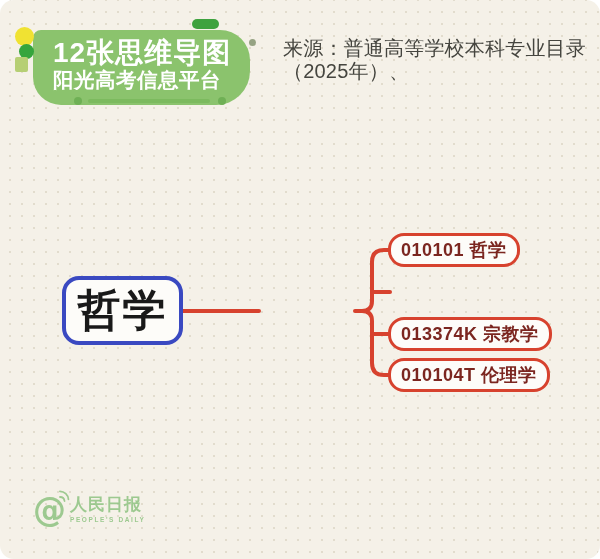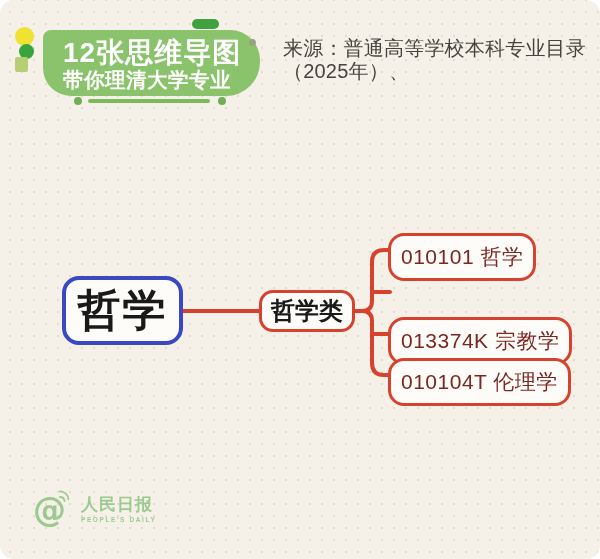--- a/index.html
+++ b/index.html
@@ -14,22 +14,22 @@
     background-color: #f5f1e8;
     background-image: radial-gradient(circle, #e2dccd 1.3px, transparent 1.5px);
     background-size: 12px 12px;
     background-position: 4px 6px;
     border-radius: 14px;
     overflow: hidden;
   }
 
   
   .badge {
-    position: absolute; left: 43px; top: 30px;
-    width: 217px; height: 66px;
+    position: absolute; left: 33px; top: 30px;
+    width: 217px; height: 75px;
     background: #8bc36d;
     border-radius: 8px 30px 34px 28px;
     color: #ffffff;
     padding: 8px 0 0 20px;
   }
   .badge-line1 { font-size: 28px; font-weight: bold; letter-spacing: 1px; line-height: 30px; }
   .badge-line2 { font-size: 20.5px; font-weight: bold; letter-spacing: 0.5px; line-height: 24px; margin-left: 0px; }
   .deco { position: absolute; }
   .dot-yellow  { left: 15px; top: 27px; width: 19px; height: 19px; border-radius: 50%; background: #f0e232; }
   .dot-greenc  { left: 19px; top: 44px; width: 15px; height: 15px; border-radius: 50%; background: #35a53c; }
@@ -60,50 +60,50 @@
     left: 62px; top: 276px; width: 121px; height: 69px;
     border: 4px solid #3a49c1; border-radius: 17px;
     font-size: 43px; font-weight: bold; color: #191919; letter-spacing: 2px;
   }
   .cat-box {
     left: 259px; top: 290px; width: 96px; height: 42px;
     border: 3.5px solid #d7422e; border-radius: 14px;
     font-size: 24px; font-weight: bold; color: #191919;
   }
   .major-box {
-    left: 388px; height: 48px; width: fit-content;
+    left: 388px; height: 34px; width: fit-content;
     border: 3px solid #d7422e; border-radius: 16px;
     padding: 0 10px;
-    font-size: 21px; font-weight: normal; color: #7b2620; letter-spacing: 0.5px;
+    font-size: 18px; font-weight: bold; color: #7b2620; letter-spacing: 0.5px;
   }
   .m1 { top: 233px; }
   .m2 { top: 275px; }
   .m3 { top: 317px; }
   .m4 { top: 358px; text-align: right; }
 
   
   .logo { position: absolute; left: 33px; top: 492px; display: flex; align-items: flex-start; opacity: 0.85; }
   .logo-mark { position: relative; width: 34px; height: 36px; }
   .logo-at {
     font-size: 33px; font-weight: bold; color: #8ec381; line-height: 36px;
     font-family: "DejaVu Sans", sans-serif;
   }
   .logo-waves { position: absolute; right: -4px; top: -3px; }
-  .logo-text { margin-left: 14px; padding-top: 4px; }
+  .logo-text { margin-left: 3px; padding-top: 4px; }
   .logo-name { font-size: 17px; font-weight: bold; color: #8ec381; letter-spacing: 1px; line-height: 18px; }
   .logo-sub  { font-size: 6.5px; font-weight: bold; color: #8ec381; letter-spacing: 1.6px; margin-top: 2px; }
 </style>
 </head>
 <body>
 
 <div class="card">
 
   <div class="badge">
     <div class="badge-line1">12张思维导图</div>
-    <div class="badge-line2">带你理清大学专业</div>
+    <div class="badge-line2">阳光高考信息平台</div>
   </div>
   <span class="deco dot-yellow"></span>
   <span class="deco dot-greenc"></span>
   <span class="deco sq-green"></span>
   <span class="deco pill-green"></span>
   <span class="deco side-dot"></span>
   <span class="deco badge-underline"></span>
   <span class="deco u-dot left"></span>
   <span class="deco u-dot right"></span>
 
@@ -116,21 +116,20 @@
       <path d="M183 311 H259"></path>
       <path d="M355 311 H362"></path>
       <path d="M362 311 Q372 311 372 301 L372 262 Q372 250 384 250 L390 250"></path>
       <path d="M372 292 L390 292"></path>
       <path d="M372 334 L390 334"></path>
       <path d="M362 311 Q372 311 372 321 L372 363 Q372 375 384 375 L390 375"></path>
     </g>
   </svg>
 
   <div class="mm-box root-box">哲学</div>
-  <div class="mm-box cat-box">哲学类</div>
   <div class="mm-box major-box m1">010101 哲学</div>
   <div class="mm-box major-box m3">013374K 宗教学</div>
   <div class="mm-box major-box m4">010104T 伦理学</div>
 
   <div class="logo">
     <div class="logo-mark">
       <span class="logo-at">@</span>
       <svg class="logo-waves" width="13" height="13" viewBox="0 0 13 13">
         <g fill="none" stroke="#8ec381" stroke-width="1.8" stroke-linecap="round">
           <path d="M2 8 A4.5 4.5 0 0 1 6.5 12"></path>

